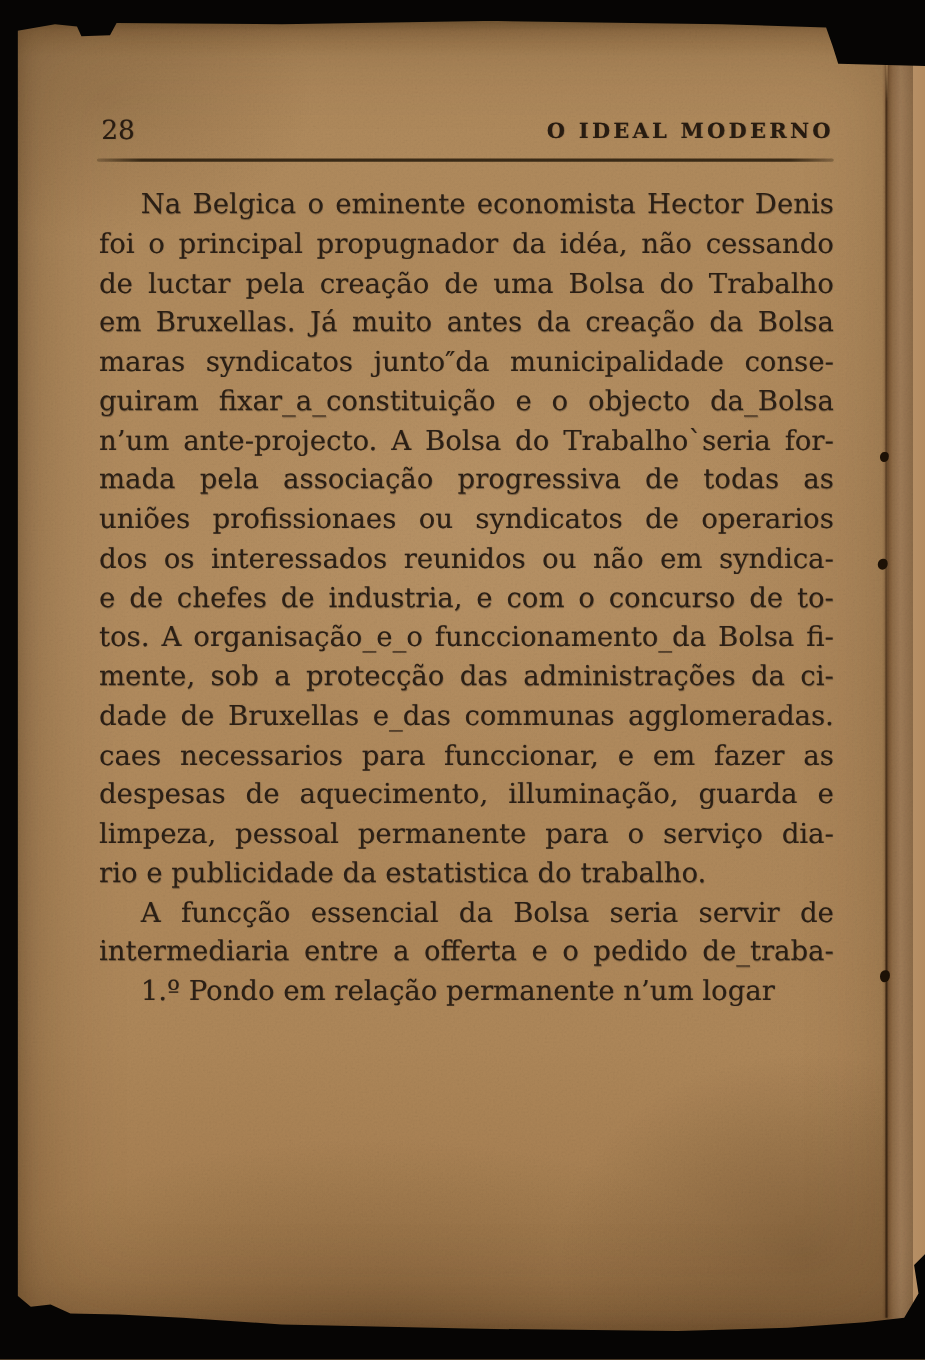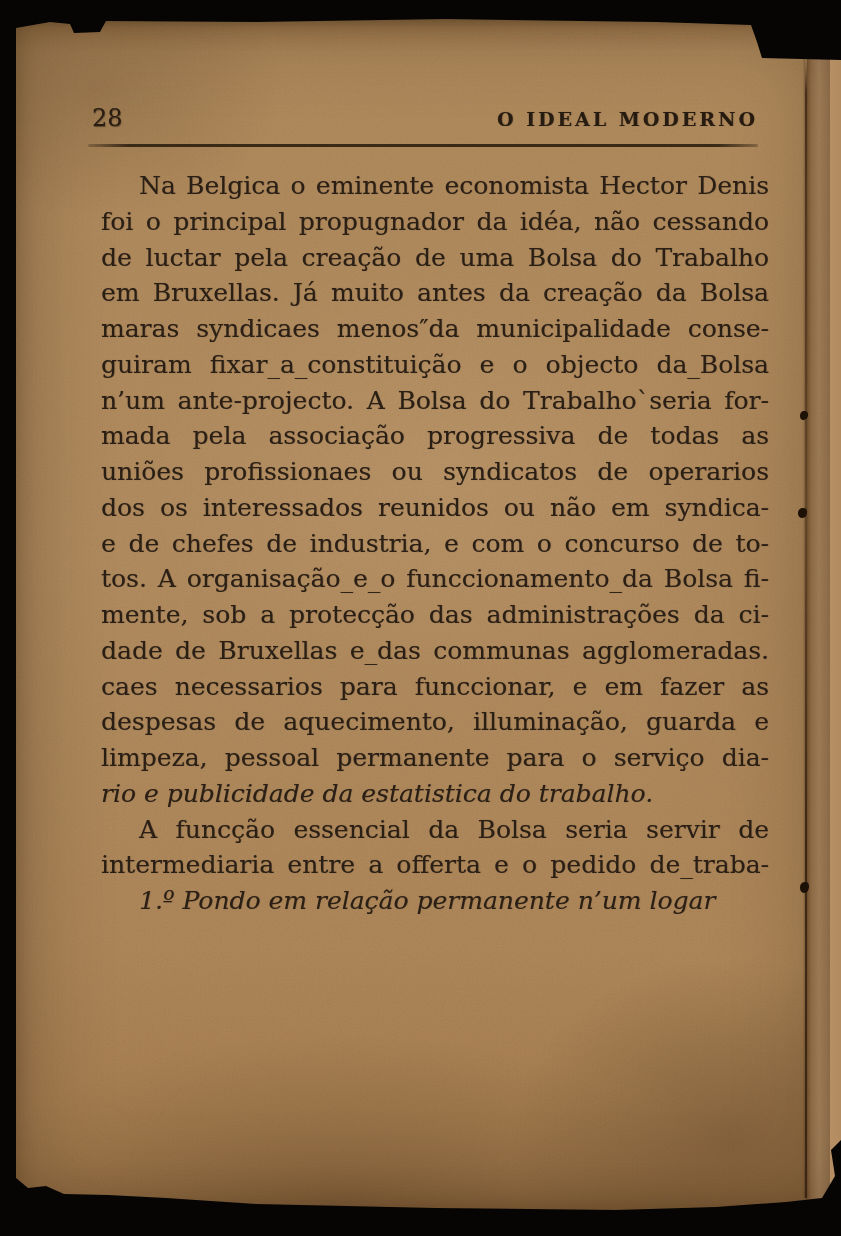--- a/index.html
+++ b/index.html
@@ -52,27 +52,27 @@
     position:absolute;left:0;right:0;top:4px;text-align:right;
     font-size:19px;font-weight:bold;letter-spacing:3px;color:#281c11;
     text-shadow:0.4px 0.4px 0.7px rgba(40,28,17,0.5);
   }
   .header-rule{
     position:absolute;left:72px;top:126px;width:670px;height:3px;
     background:linear-gradient(90deg,rgba(58,42,22,0.3) 0%,#3a2a16 6%,#3a2a16 94%,rgba(58,42,22,0.35) 100%);
     border-radius:2px;
   }
   .textblock{
-    position:absolute;left:85px;top:150px;width:668px;
+    position:absolute;left:74px;top:150px;width:668px;
     font-size:25px;line-height:35.75px;color:#2b1f15;
     text-shadow:0.4px 0.4px 0.7px rgba(43,31,21,0.45);
   }
   .line{text-align:justify;text-align-last:justify;}
   .line.indent{text-indent:38px;}
-  .line.last{text-align:right;text-align-last:left;font-style:italic;}
+  .line.last{text-align:right;text-align-last:left;}
   .grain{position:absolute;inset:0;width:100%;height:100%;opacity:0.15;
     mix-blend-mode:multiply;pointer-events:none;}
   .vignette{position:absolute;inset:0;pointer-events:none;
     box-shadow:inset 0 0 90px rgba(42,24,8,0.38), inset 0 0 20px rgba(42,24,8,0.28);}
 </style>
 </head>
 <body>
 
 <div class="scan">
   <div class="page">
@@ -87,21 +87,21 @@
       <span class="page-number">28</span>
       <span class="running-title">O IDEAL MODERNO</span>
     </div>
     <div class="header-rule"></div>
 
     <div class="textblock">
       <div class="line indent">Na Belgica o eminente economista Hector Denis</div>
       <div class="line">foi o principal propugnador da idéa, não cessando</div>
       <div class="line">de luctar pela creação de uma Bolsa do Trabalho</div>
       <div class="line">em Bruxellas. Já muito antes da creação da Bolsa</div>
-      <div class="line">maras syndicaes menos″da municipalidade conse-</div>
+      <div class="line">maras syndicatos junto″da municipalidade conse-</div>
       <div class="line">guiram fixar_a_constituição e o objecto da_Bolsa</div>
       <div class="line">n’um ante-projecto. A Bolsa do Trabalho`seria for-</div>
       <div class="line">mada pela associação progressiva de todas as</div>
       <div class="line">uniões profissionaes ou syndicatos de operarios</div>
       <div class="line">dos os interessados reunidos ou não em syndica-</div>
       <div class="line">e de chefes de industria, e com o concurso de to-</div>
       <div class="line">tos. A organisação_e_o funccionamento_da Bolsa fi-</div>
       <div class="line">mente, sob a protecção das administrações da ci-</div>
       <div class="line">dade de Bruxellas e_das communas agglomeradas.</div>
       <div class="line">caes necessarios para funccionar, e em fazer as</div>

